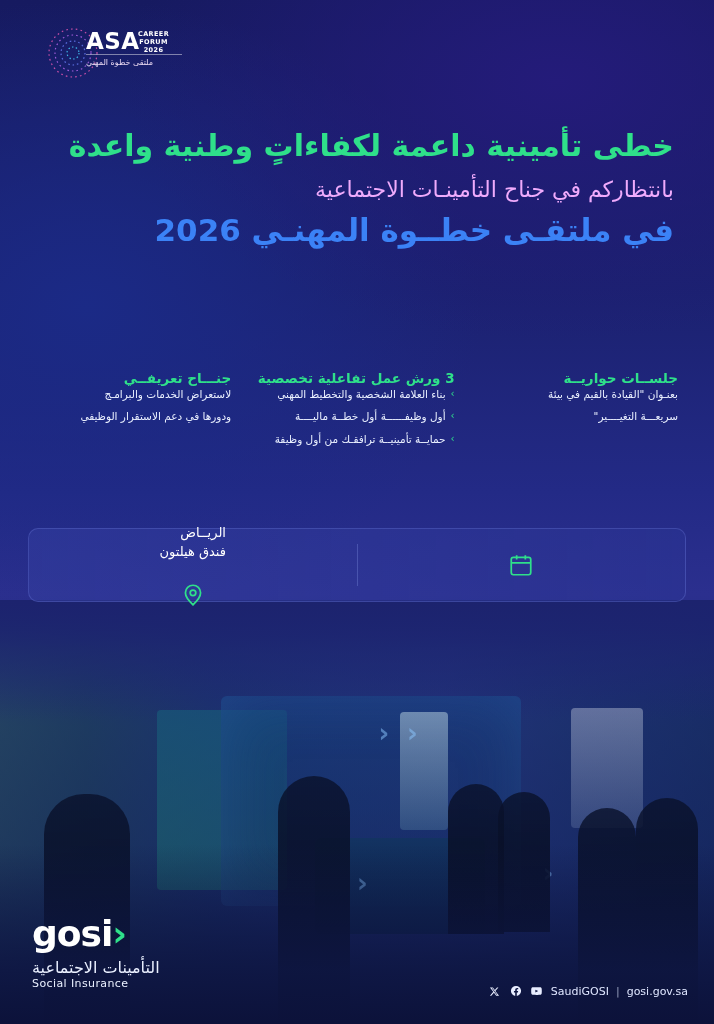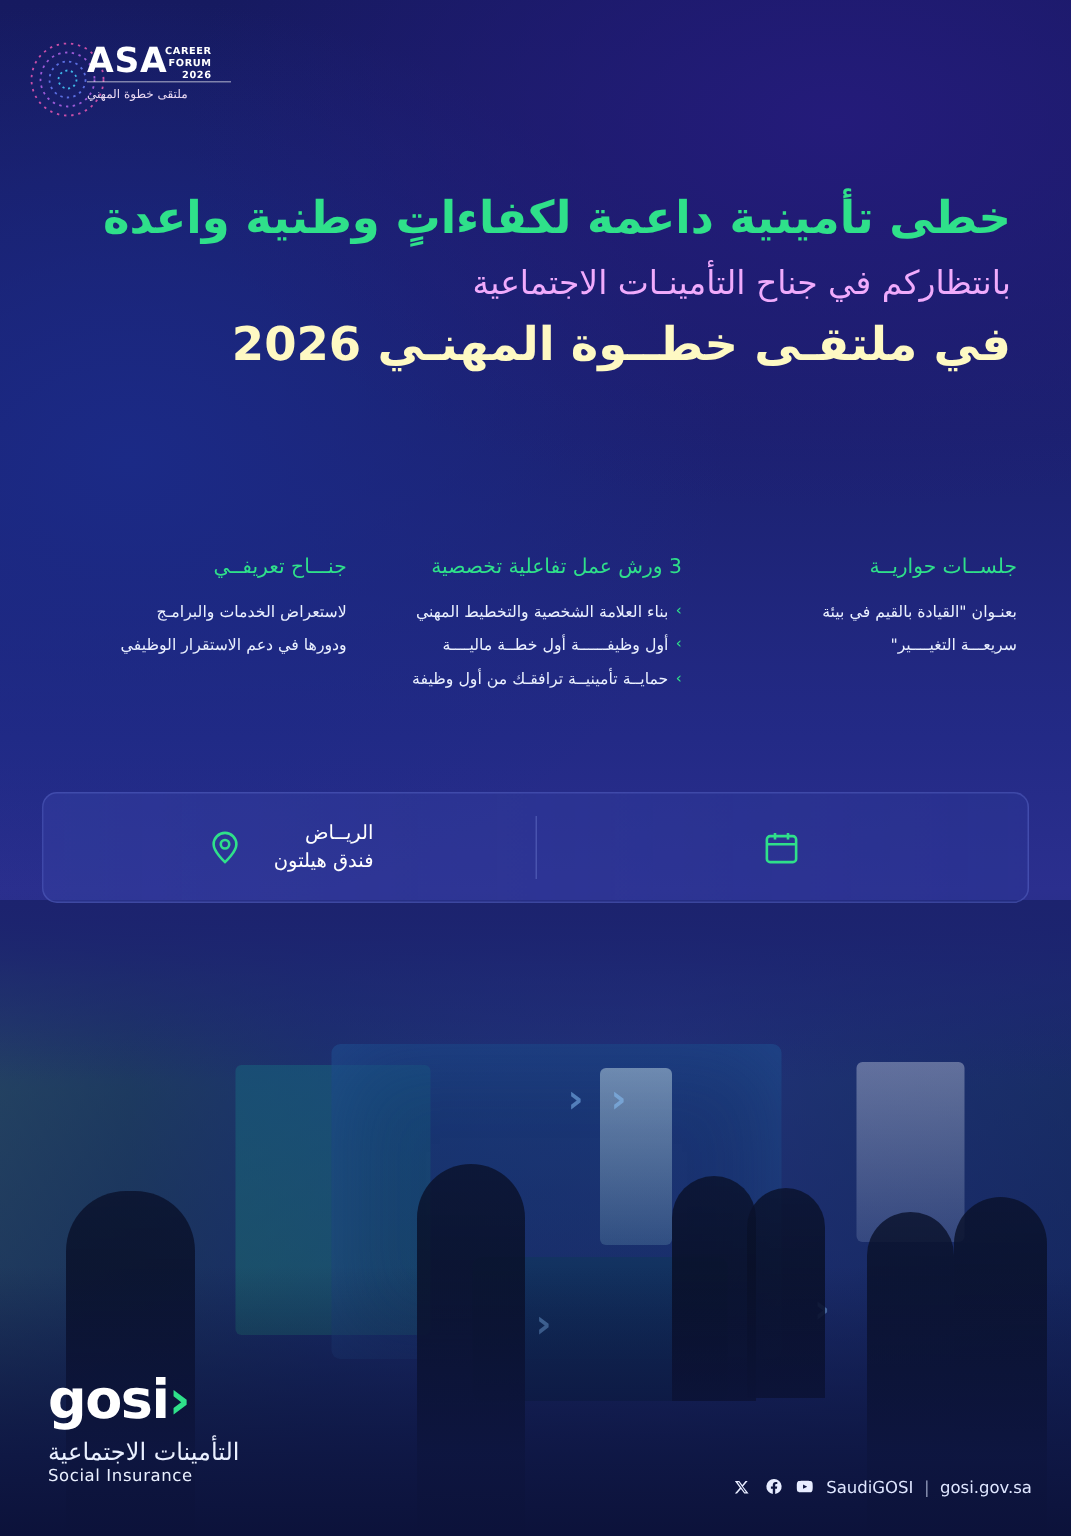--- a/index.html
+++ b/index.html
@@ -70,22 +70,22 @@
   }
   .floor-glow {
     position: absolute; left: 0; right: 0; bottom: 0; height: 180px;
     background: linear-gradient(180deg, rgba(16,26,74,0) 0%, rgba(14,22,66,0.9) 70%, rgba(12,18,58,1) 100%);
   }
   .chev {
     position: absolute; color: rgba(140,200,255,0.5); font-size: 26px; font-weight: bold;
   }
   
   .asa-logo {
-    position: absolute; top: 22px; left: 18px;
-    width: 146px; height: 62px;
+    position: absolute; top: 22px; left: 46px;
+    width: 146px; height: 62px; text-align: center;
   }
   .asa-dots {
     position: absolute; left: 0; top: 4px; width: 54px; height: 54px;
   }
   .asa-text {
     position: absolute; left: 40px; top: 6px; color: #fff;
     font-weight: 800; font-size: 23px; letter-spacing: 0.5px;
   }
   .asa-sub {
     position: absolute; left: 92px; top: 8px; color: #fff;
@@ -105,51 +105,51 @@
   }
   .h-green {
     color: #2fe08a; font-size: 30px; font-weight: 800; line-height: 1.35;
     letter-spacing: 0px;
   }
   .h-white {
     color: #f0abfc; font-size: 22px; font-weight: 400; line-height: 1.5;
     margin-top: 6px; letter-spacing: 1px;
   }
   .h-bold {
-    color: #fef9c3; font-size: 31px; font-weight: 800; line-height: 1.45;
+    color: #3b82f6; font-size: 31px; font-weight: 800; line-height: 1.45;
     margin-top: 2px;
   }
   
   .cols {
     position: absolute; top: 370px; right: 36px; left: 36px;
     display: flex; flex-direction: row; gap: 18px;
   }
   .col { flex: 1; text-align: right; }
   .col.c3 { flex: 0.95; }
   .col-title {
-    color: #2fe08a; font-size: 13.5px; font-weight: 400; margin-bottom: 14px;
+    color: #2fe08a; font-size: 13.5px; font-weight: 700; 
     letter-spacing: 1px;
   }
   .col-line {
     color: #eaf0ff; font-size: 10.5px; line-height: 1.55; margin-bottom: 6px;
     display: flex; flex-direction: row; justify-content: flex-start; gap: 5px;
   }
   .bullet { color: #2fe08a; font-size: 10px; flex: 0 0 auto; line-height: 1.6; }
   .col-line.plain { display: block; }
   .col-line span.txt { display: block; }
   
   .infobar {
     position: absolute; top: 528px; right: 28px; left: 28px; height: 74px;
     background: linear-gradient(90deg, rgba(52,62,160,0.55), rgba(44,54,150,0.45));
     border: 1px solid rgba(140,160,255,0.22);
     border-radius: 10px;
     display: flex; flex-direction: row; align-items: center;
   }
   .info-half {
-    flex: 1; display: flex; flex-direction: row; align-items: center;
+    flex: 1; display: flex; flex-direction: column; align-items: center;
     justify-content: center; gap: 20px; color: #fff;
   }
   .info-divider { width: 1px; height: 42px; background: rgba(160,180,255,0.25); }
   .info-text { text-align: right; }
   .info-l1 { font-size: 13px; font-weight: 400; color: #ffffff; line-height: 1.5; }
   .info-l2 { font-size: 13px; font-weight: 400; color: #ffffff; line-height: 1.5; }
   .ic { width: 26px; height: 26px; flex: 0 0 auto; color: #2fe08a; }
   
   .gosi {
     position: absolute; left: 32px; bottom: 34px; text-align: left; color: #fff;

